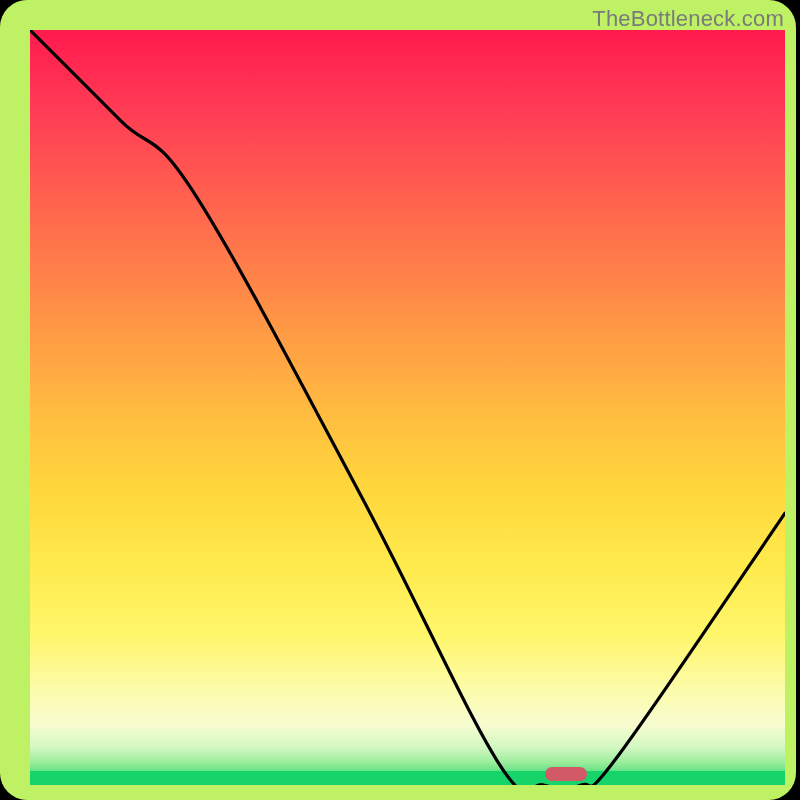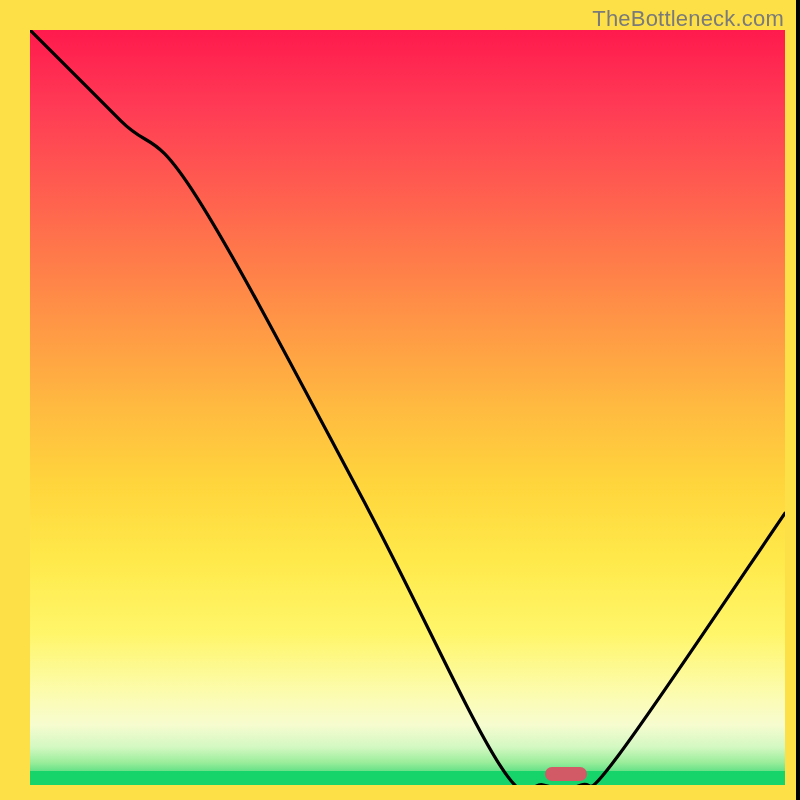--- a/index.html
+++ b/index.html
@@ -8,21 +8,22 @@
     width: 800px;
     height: 800px;
     background: #000;
     font-family: Arial, Helvetica, sans-serif;
     overflow: hidden;
   }
   .frame {
     position: relative;
     width: 796px;
     height: 800px;
-    background: #fde047;
+    background: #bef264;
+    border-radius: 27px;
   }
   .plot-area {
     position: absolute;
     left: 30px;
     top: 30px;
     width: 755px;
     height: 755px;
     overflow: hidden;
   }
   .gradient-bg {

